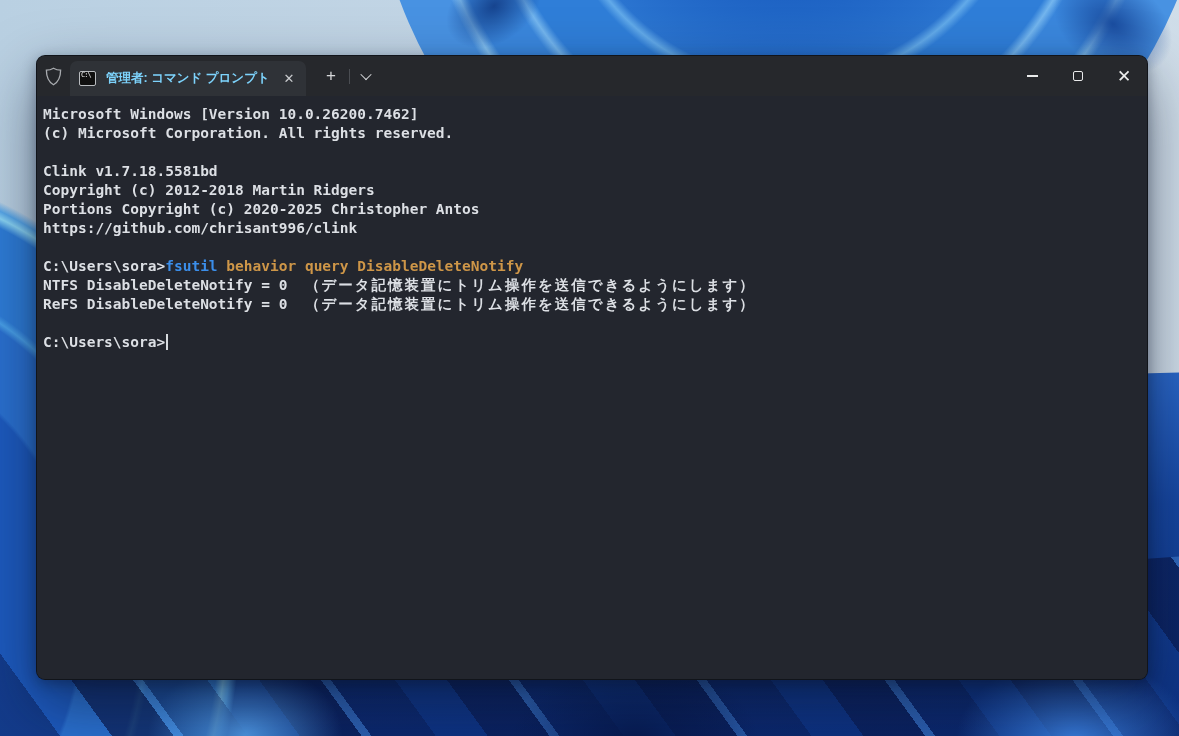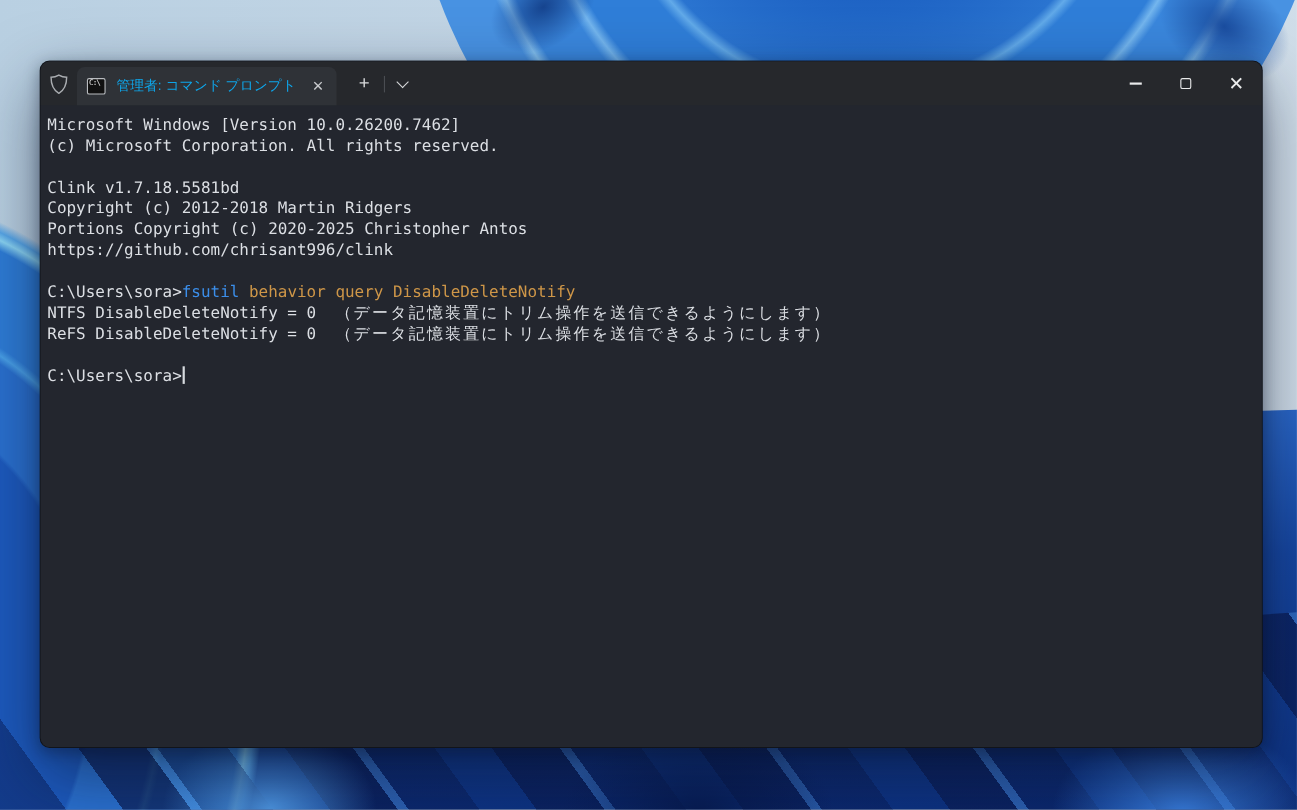--- a/index.html
+++ b/index.html
@@ -43,22 +43,22 @@
 
   .shield-btn { width:33px; display:flex; align-items:center; justify-content:center; }
   .shield-btn svg { display:block; }
 
   .tab { align-self:flex-end; height:35px; width:236px; background:#2f3237;
     border-radius:7px 7px 0 0; display:flex; align-items:center; padding:0 8px 0 9px; cursor:default; }
   .cmd-icon { width:17px; height:15px; background:#101010; border:1px solid #b9bcc0;
     border-radius:2px; position:relative; flex:0 0 auto; }
   .cmd-icon span { position:absolute; left:1px; top:0px; font-family:"DejaVu Sans Mono",monospace;
     font-size:7px; line-height:7px; color:#e8e8e8; letter-spacing:-1px; }
-  .tab-title { flex:1; padding:0 8px 0 10px; font-size:12.5px; color:#0ea5e9; white-space:nowrap;
-    overflow:hidden; }
+  .tab-title { flex:1; padding:0 8px 0 10px; font-size:12.5px; color:#7dd3fc; white-space:nowrap;
+    overflow:hidden;font-weight:bold; }
   .tab-close { width:18px; height:18px; display:flex; align-items:center; justify-content:center;
     color:#c9cbce; font-size:13px; border-radius:3px; }
 
   .newtab-btn { align-self:center; width:34px; height:26px; margin-left:8px; display:flex;
     align-items:center; justify-content:center; color:#d7d9db; font-size:17px; font-weight:300;
     border-radius:4px; }
   .tb-sep { align-self:center; width:1px; height:15px; background:#4a4d52; margin:0 1px; }
   .dropdown-btn { align-self:center; width:30px; height:26px; display:flex; align-items:center;
     justify-content:center; border-radius:4px; }
   .chev { width:8px; height:8px; border-right:1.4px solid #d7d9db; border-bottom:1.4px solid #d7d9db;
@@ -67,21 +67,21 @@
   .tb-spacer { flex:1; }
   .ctrl-btn { width:46px; height:40px; display:flex; align-items:center; justify-content:center; }
   .ctrl-min i { display:block; width:11px; height:1.4px; background:#e9eaeb; }
   .ctrl-max i { display:block; width:10px; height:10px; border:1.2px solid #e9eaeb; border-radius:2px; }
   .ctrl-close { color:#eceded; font-size:17px; font-weight:300; }
 
   
   .term { position:absolute; left:0; right:0; top:40px; bottom:0; border-radius:0 0 8px 8px;
     background:#23262e; padding:9px 8px 0 6px; overflow:hidden;
     font-family:"DejaVu Sans Mono", monospace; font-size:14.5px; line-height:19px;
-    color:#dcdfe4; white-space:pre; }
+    color:#dcdfe4; white-space:pre;font-weight:bold; }
   .term-line { min-height:19px; }
   .jp { letter-spacing:2px; }
   .cursor { display:inline-block; width:1.6px; height:16px; background:#d6dade;
     vertical-align:-3px; margin-left:1px; }
 </style>
 </head>
 <body>
 
 <div class="desktop">
   <div class="wp wp-sky"></div>

